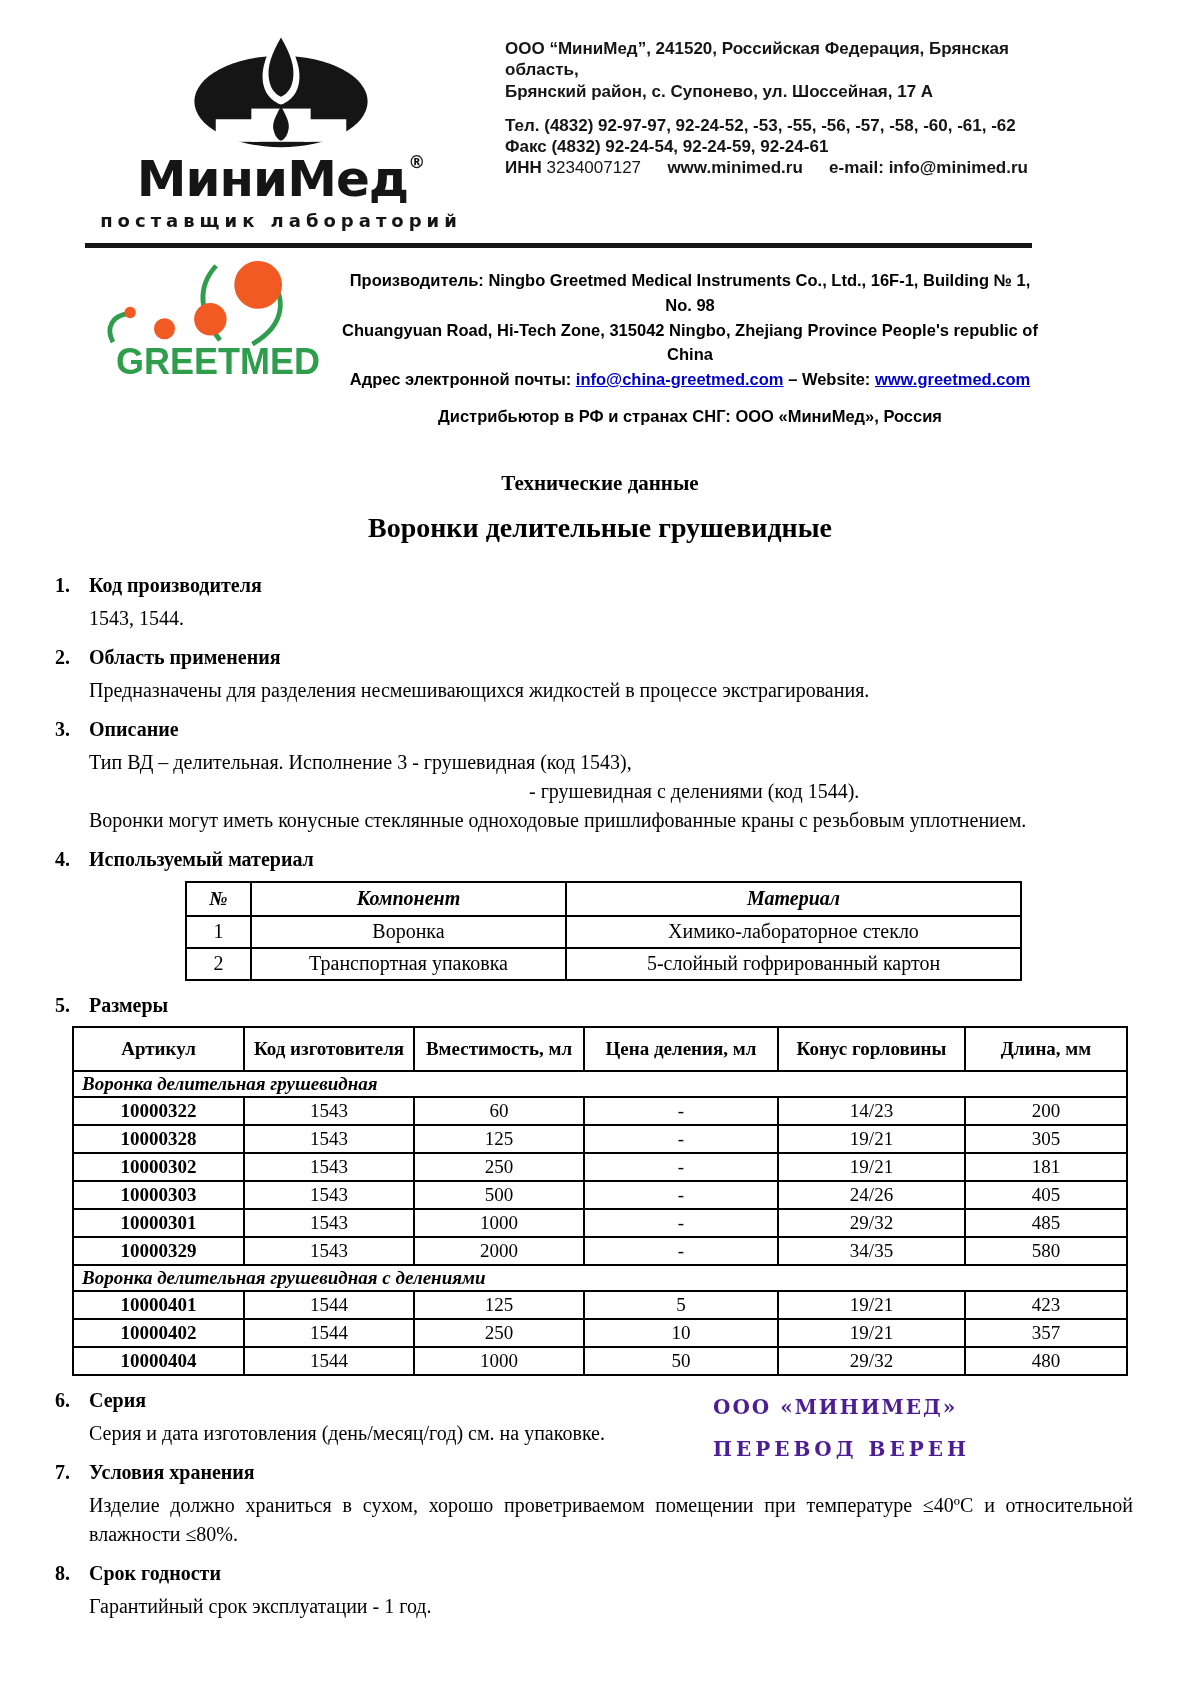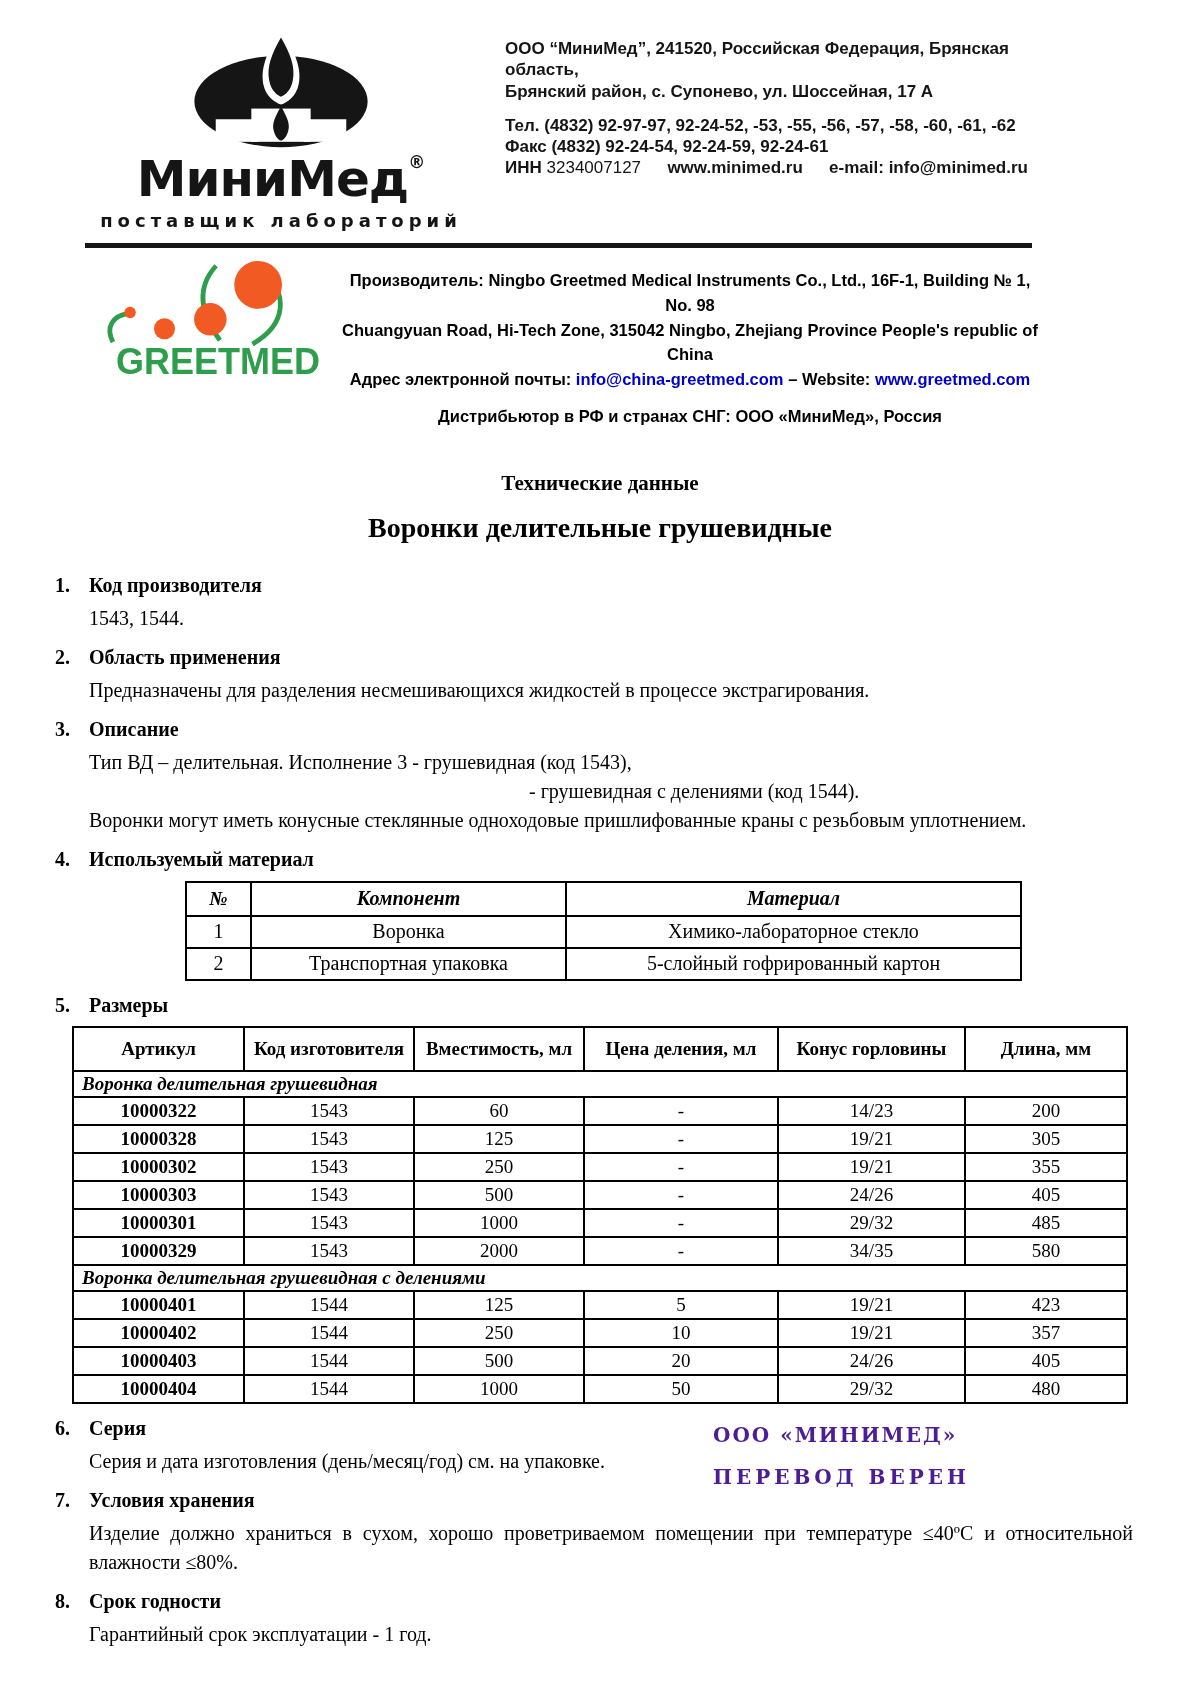--- a/index.html
+++ b/index.html
@@ -30,21 +30,21 @@
   .c-bottom { display: flex; justify-content: space-between; margin-top: 0; padding-right: 4px; }
   .inn-value { font-weight: normal; }
   .divider { margin-top: 12px; height: 5px; background: #161616; }
   
   .mfg { margin: 12px 158px 0 98px; display: flex; align-items: flex-start; }
   .greetmed { width: 240px; flex-shrink: 0; text-align: center; }
   .gm-text { font-family: "Liberation Sans", sans-serif; font-weight: bold; font-size: 36px;
              line-height: 1; color: #2f9e4c; letter-spacing: 0; margin-top: -6px; }
   .mfg-text { flex: 1; text-align: center; font-family: "Liberation Sans", sans-serif;
               font-weight: bold; font-size: 16.5px; line-height: 1.5; padding-top: 8px; }
-  .link { color: #0000cc; cursor: pointer; }
+  .link { color: #0000cc; text-decoration: underline; cursor: pointer; }
   .distributor { margin-top: 12px; }
   
   .titles { text-align: center; margin-top: 42px; }
   .subtitle { font-weight: bold; font-size: 21px; }
   .doc-title { font-weight: bold; font-size: 28px; margin-top: 16px; }
   
   .main { margin: 30px 65px 0 55px; font-size: 20px; }
   .sec { margin-top: 13px; position: relative; }
   .sec-head { display: flex; font-weight: bold; }
   .sec-num { width: 34px; flex-shrink: 0; }
@@ -237,21 +237,21 @@
           <td>-</td>
           <td>19/21</td>
           <td>305</td>
         </tr>
         <tr>
           <td class="col-article">10000302</td>
           <td>1543</td>
           <td>250</td>
           <td>-</td>
           <td>19/21</td>
-          <td>355</td>
+          <td>181</td>
         </tr>
         <tr>
           <td class="col-article">10000303</td>
           <td>1543</td>
           <td>500</td>
           <td>-</td>
           <td>24/26</td>
           <td>405</td>
         </tr>
         <tr>
@@ -283,28 +283,20 @@
         </tr>
         <tr>
           <td class="col-article">10000402</td>
           <td>1544</td>
           <td>250</td>
           <td>10</td>
           <td>19/21</td>
           <td>357</td>
         </tr>
         <tr>
-          <td class="col-article">10000403</td>
-          <td>1544</td>
-          <td>500</td>
-          <td>20</td>
-          <td>24/26</td>
-          <td>405</td>
-        </tr>
-        <tr>
           <td class="col-article">10000404</td>
           <td>1544</td>
           <td>1000</td>
           <td>50</td>
           <td>29/32</td>
           <td>480</td>
         </tr>
       </tbody>
         </table>
     </div>

